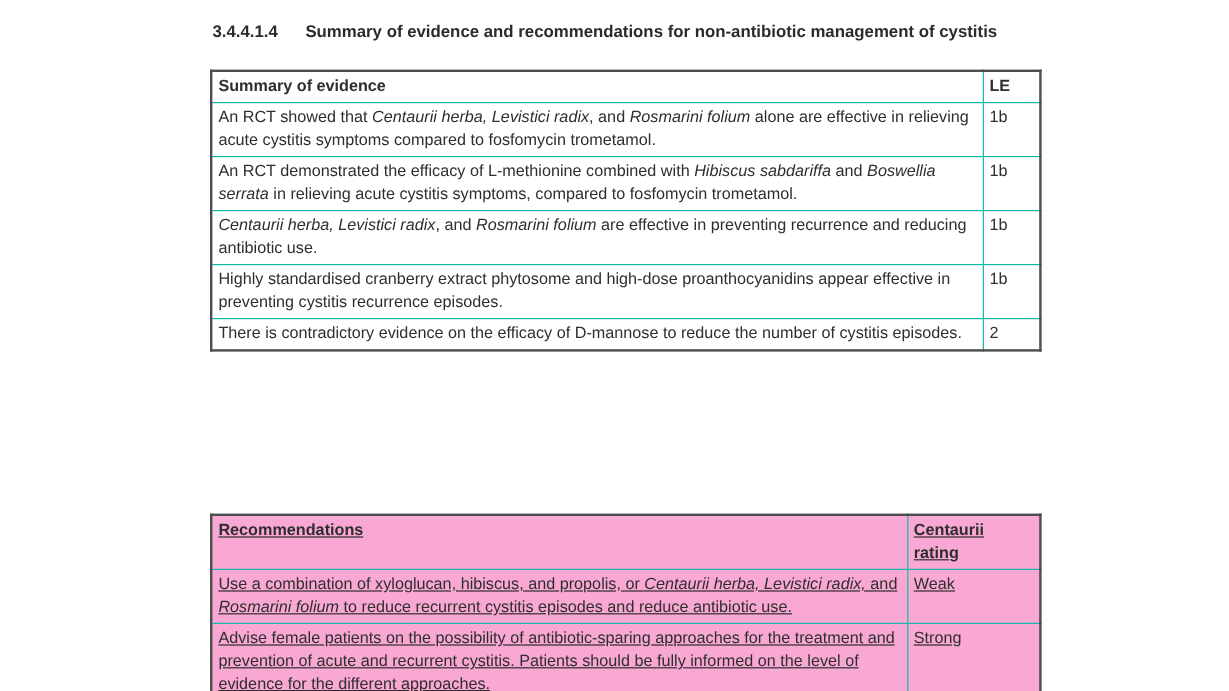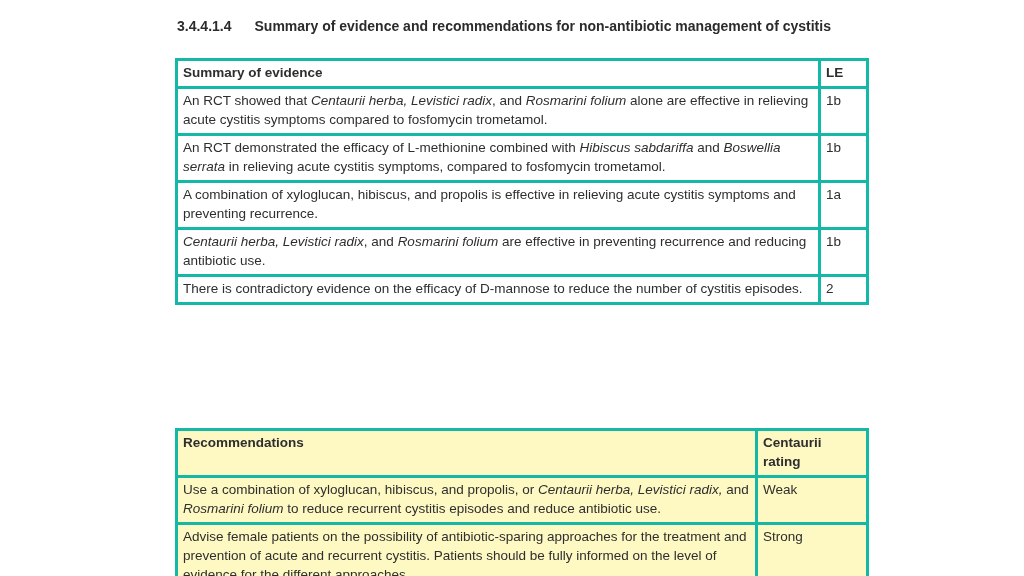--- a/index.html
+++ b/index.html
@@ -33,40 +33,41 @@
   table.data-table {
     position: absolute;
     left: 175px;
     border-collapse: collapse;
     table-layout: fixed;
     width: 691px;
     font-size: 13.5px;
   }
   table.data-table th,
   table.data-table td {
-    border: 3px solid #14b8a6;
+    border: 1px solid #14b8a6;
     padding: 2px 5px 4px 5px;
     vertical-align: top;
     text-align: left;
     line-height: 19px;
     font-weight: normal;
     word-wrap: break-word;
   }
   table.data-table th {
     font-weight: bold;
   }
   
   table.data-table {
     border: 2px solid #4d4d4d;
   }
   #evidence-table { top: 58px; }
   #recommendations-table { top: 428px; }
   #recommendations-table th,
   #recommendations-table td {
-    background: #fef9c3;
+    background: #f9a8d4;
+    text-decoration: underline;
   }
   .col-text-evidence   { width: 643px; }
   .col-le              { width: 48px;  }
   .col-text-reco       { width: 580px; }
   .col-rating          { width: 111px; }
 </style>
 </head>
 <body>
 
 <div class="page">
@@ -89,25 +90,25 @@
     <tbody>
       <tr>
         <td><span>An RCT showed that </span><span style="font-style: italic;">Centaurii herba, Levistici radix</span><span>, and </span><span style="font-style: italic;">Rosmarini folium</span><span> alone are effective in relieving acute cystitis symptoms compared to fosfomycin trometamol.</span></td>
         <td>1b</td>
       </tr>
       <tr>
         <td><span>An RCT demonstrated the efficacy of L-methionine combined with </span><span style="font-style: italic;">Hibiscus sabdariffa</span><span> and </span><span style="font-style: italic;">Boswellia serrata</span><span> in relieving acute cystitis symptoms, compared to fosfomycin trometamol.</span></td>
         <td>1b</td>
       </tr>
       <tr>
-        <td><span>A combination of xyloglucan, hibiscus, and propolis is effective in relieving acute cystitis symptoms and preventing recurrence.</span></td>
-        <td>1a</td>
+        <td><span style="font-style: italic;">Centaurii herba, Levistici radix</span><span>, and </span><span style="font-style: italic;">Rosmarini folium</span><span> are effective in preventing recurrence and reducing antibiotic use.</span></td>
+        <td>1b</td>
       </tr>
       <tr>
-        <td><span style="font-style: italic;">Centaurii herba, Levistici radix</span><span>, and </span><span style="font-style: italic;">Rosmarini folium</span><span> are effective in preventing recurrence and reducing antibiotic use.</span></td>
+        <td><span>Highly standardised cranberry extract phytosome and high-dose proanthocyanidins appear effective in preventing cystitis recurrence episodes.</span></td>
         <td>1b</td>
       </tr>
       <tr>
         <td><span>There is contradictory evidence on the efficacy of D-mannose to reduce the number of cystitis episodes.</span></td>
         <td>2</td>
       </tr>
     </tbody>
   </table>
 
   <table class="data-table" id="recommendations-table">

